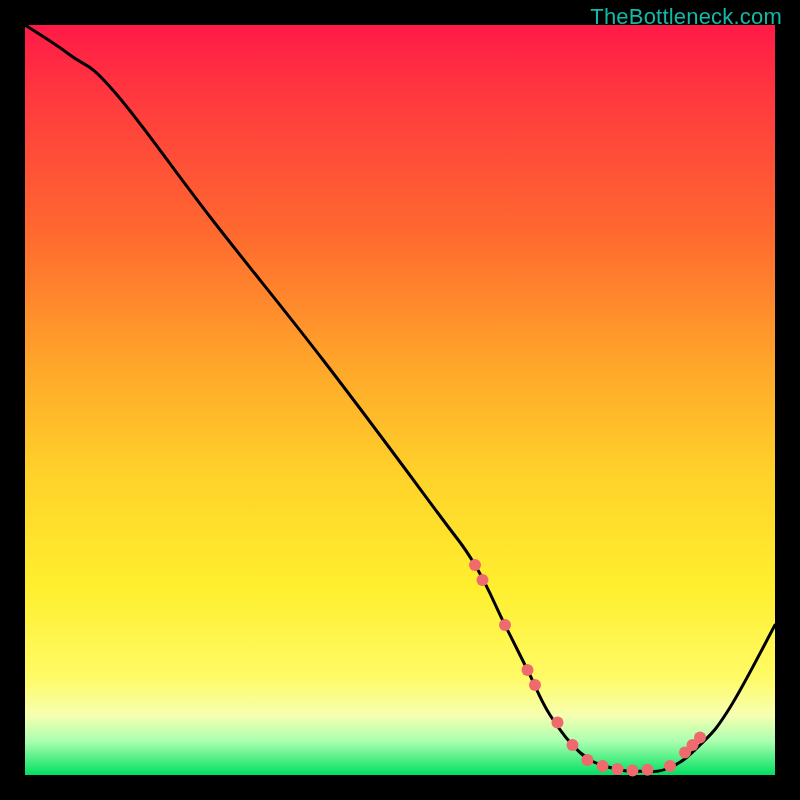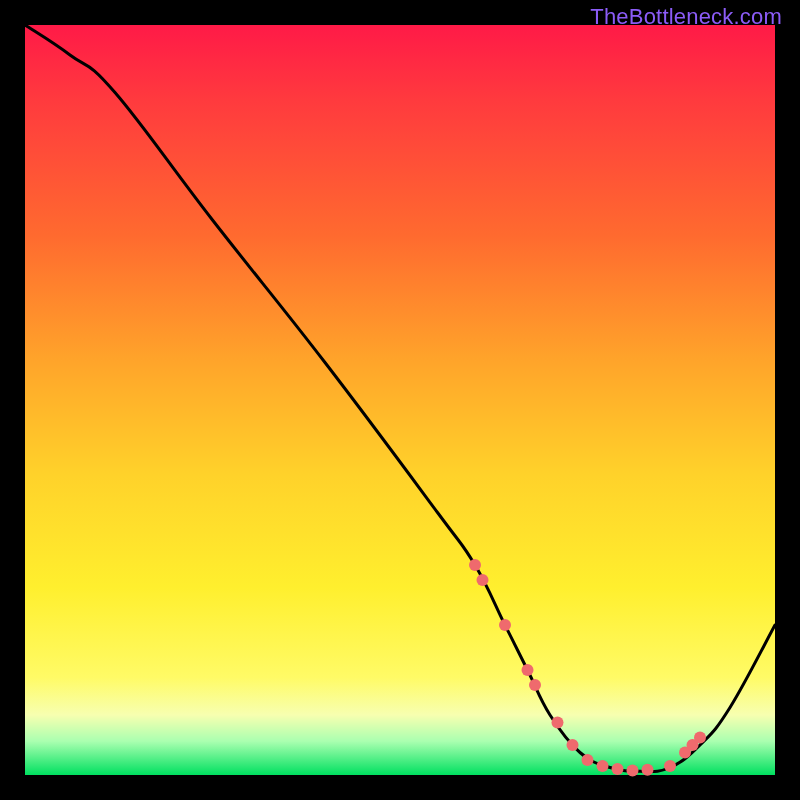--- a/index.html
+++ b/index.html
@@ -35,21 +35,21 @@
       #fffb66 87%,
       #f7ffb0 92%,
       #aaffb0 95.5%,
       #00e060 100%
     );
   }
   .watermark {
     position: absolute;
     top: 4px;
     right: 18px;
-    color: #8b5cf6;
+    color: #14b8a6;
     font-size: 22px;
     letter-spacing: 0.2px;
     font-weight: 400;
   }
   svg.curve {
     position: absolute;
     left: 25px;
     top: 25px;
     width: 750px;
     height: 750px;

